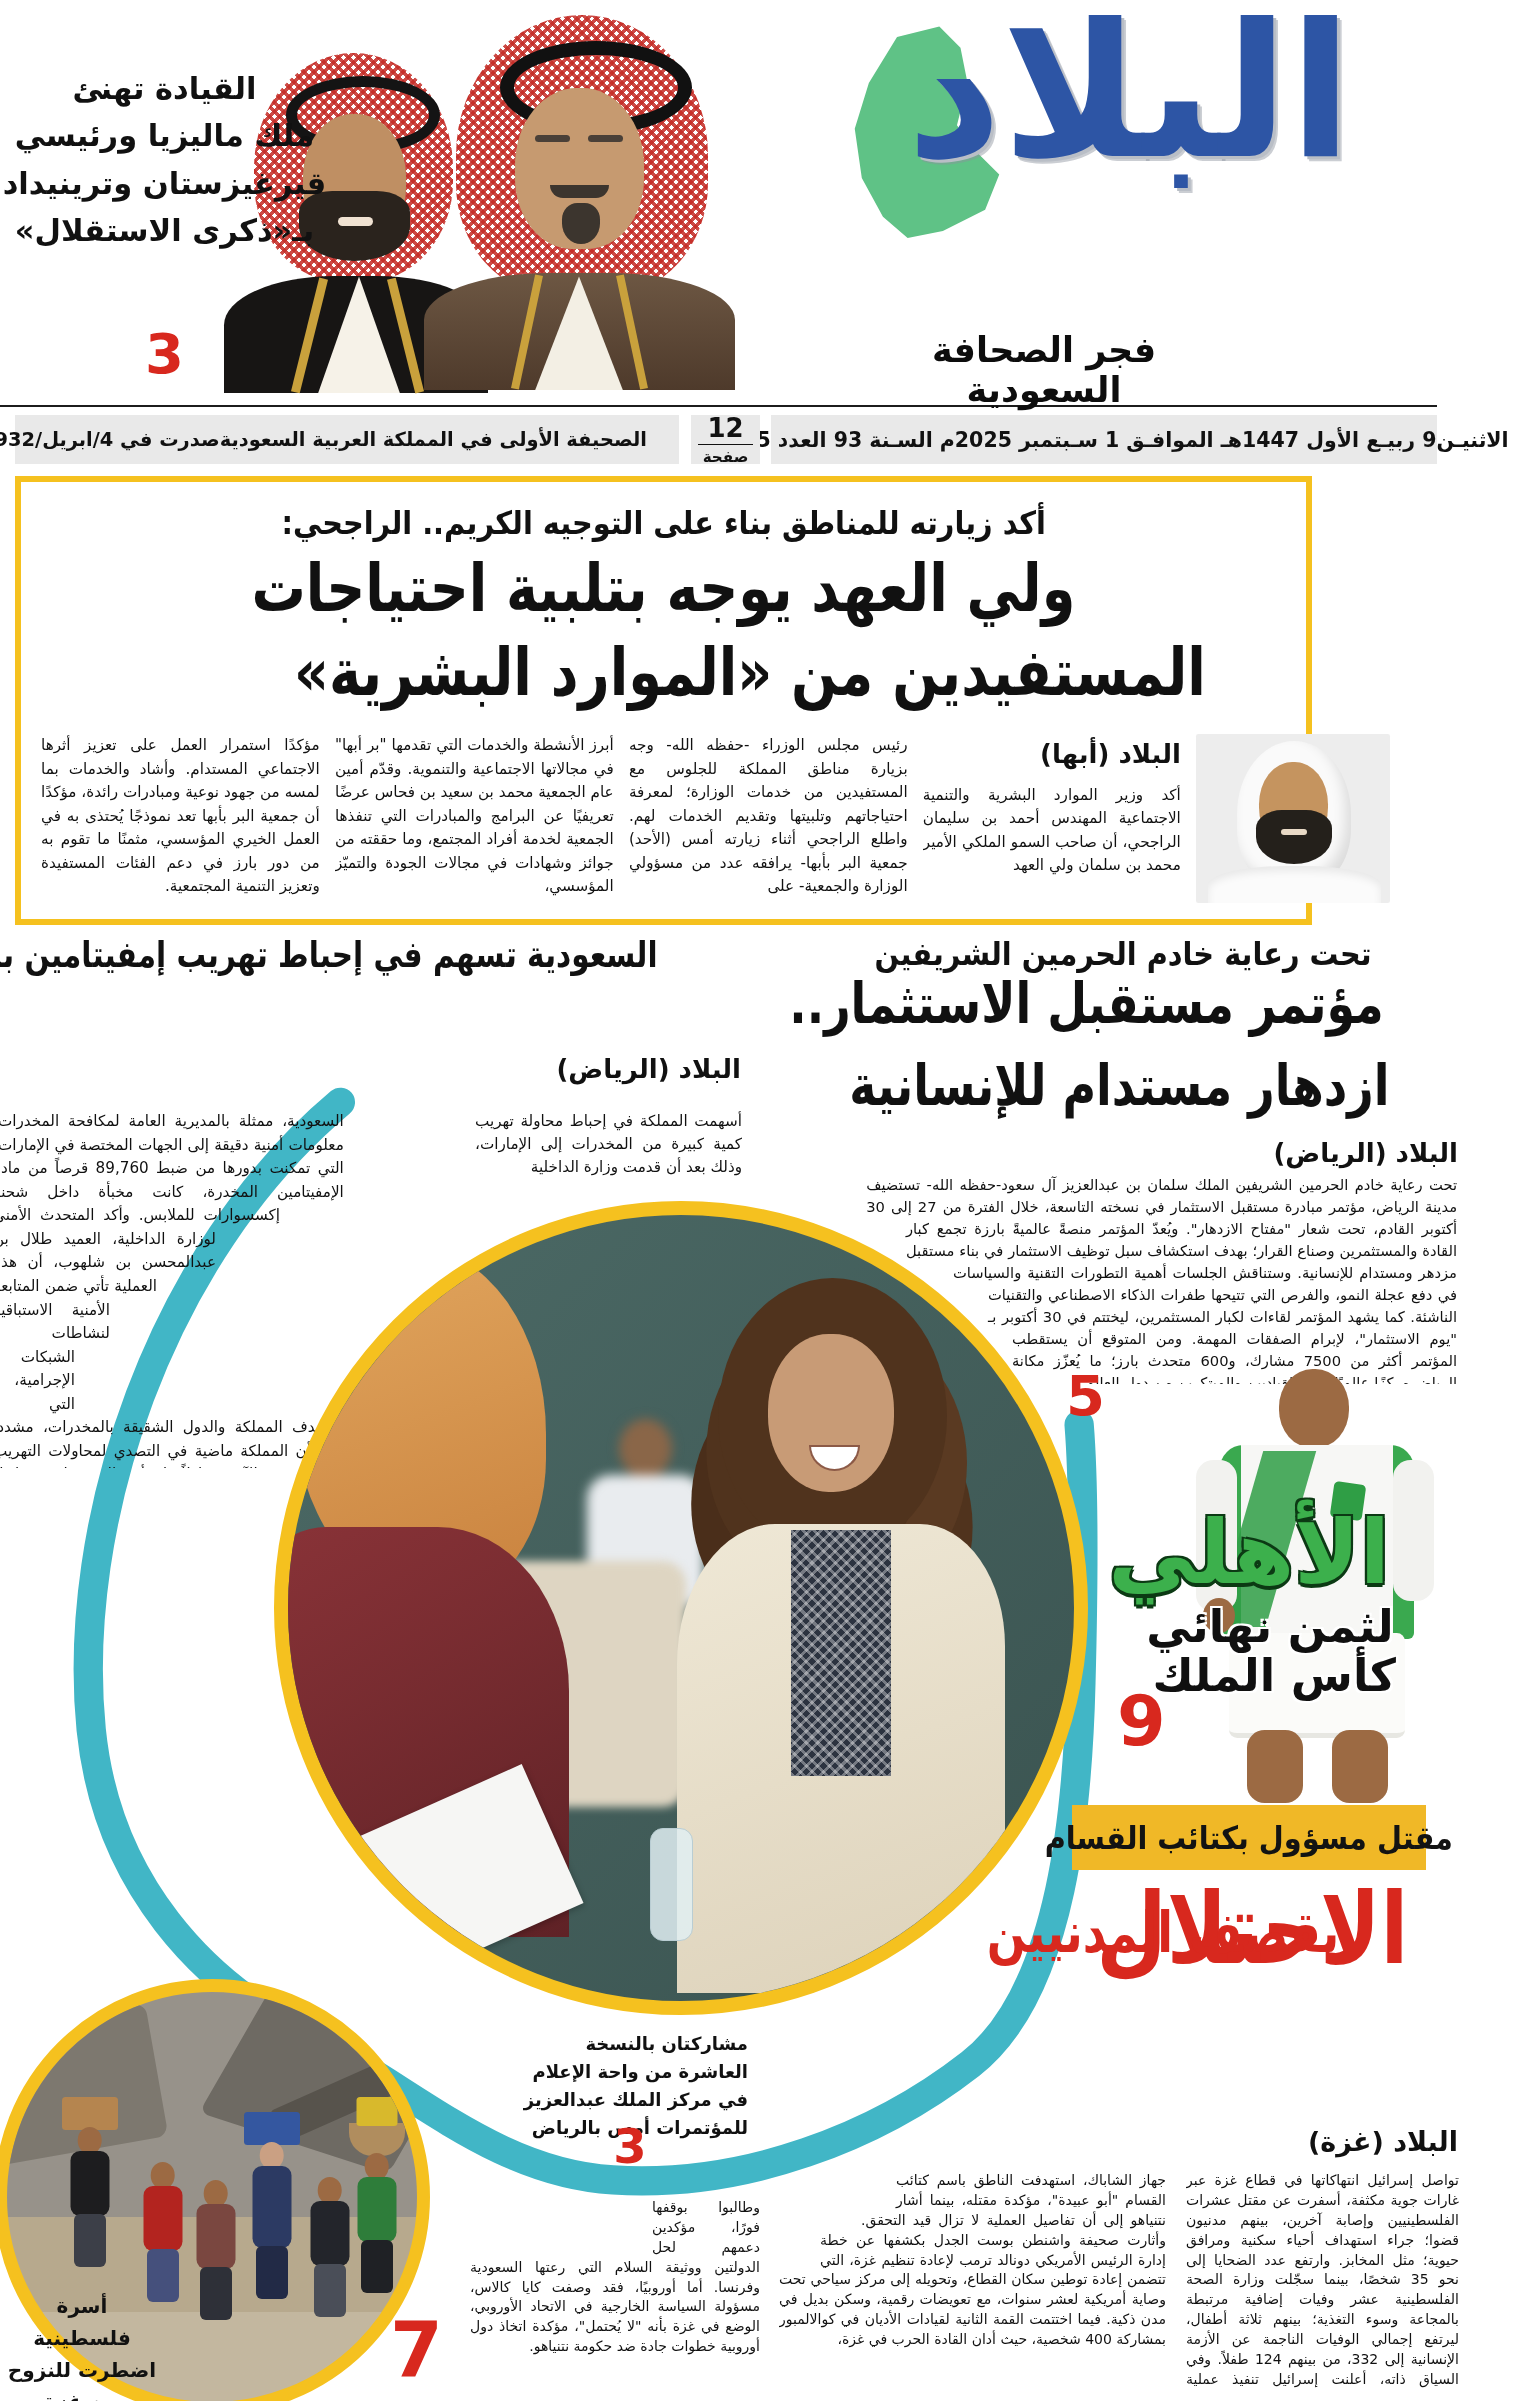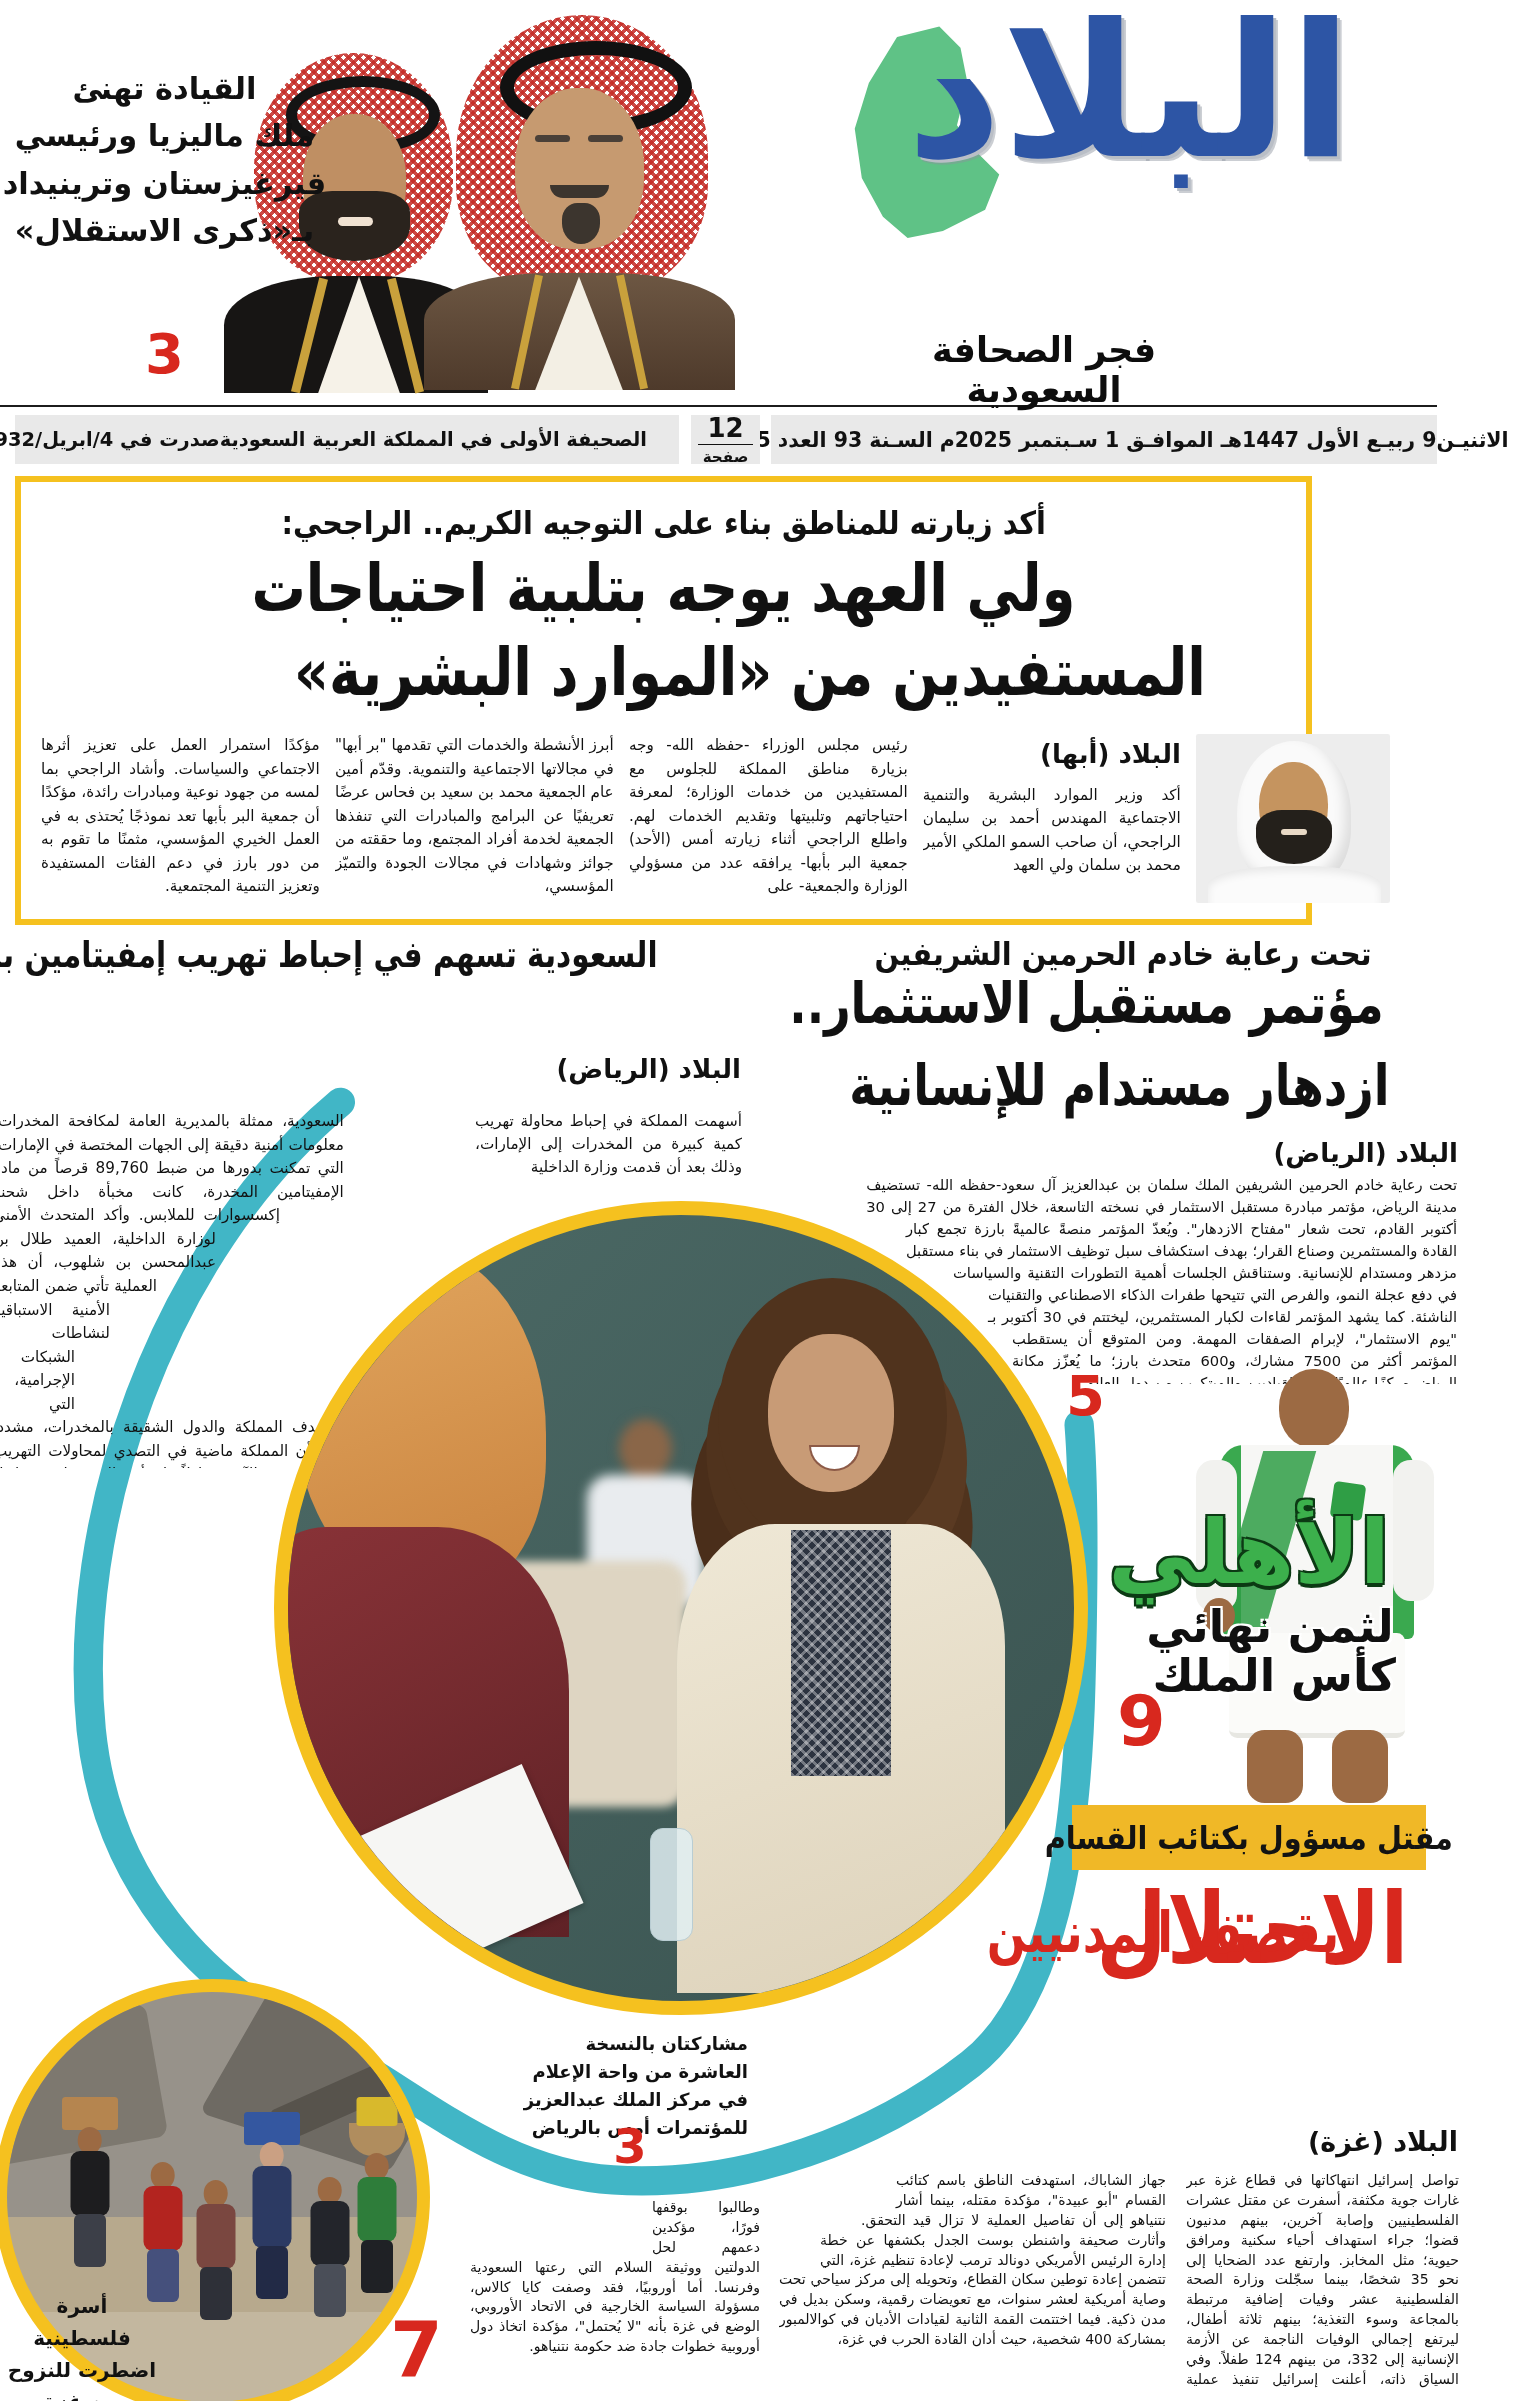--- a/index.html
+++ b/index.html
@@ -245,21 +245,21 @@
         <div class="m-beard"></div>
         <div class="m-mouth"></div>
         <div class="m-body"></div>
       </div>
       <div class="lead-col lc1">
         <div class="lead-dateline">البلاد (أبها)</div>
         <span>أكد وزير الموارد البشرية والتنمية الاجتماعية المهندس أحمد بن سليمان الراجحي، أن صاحب السمو الملكي الأمير محمد بن سلمان ولي العهد</span>
       </div>
       <div class="lead-col lc">رئيس مجلس الوزراء -حفظه الله- وجه بزيارة مناطق المملكة للجلوس مع المستفيدين من خدمات الوزارة؛ لمعرفة احتياجاتهم وتلبيتها وتقديم الخدمات لهم. واطلع الراجحي أثناء زيارته أمس (الأحد) جمعية البر بأبها- يرافقه عدد من مسؤولي الوزارة والجمعية- على</div>
       <div class="lead-col lc">أبرز الأنشطة والخدمات التي تقدمها "بر أبها" في مجالاتها الاجتماعية والتنموية. وقدّم أمين عام الجمعية محمد بن سعيد بن فحاس عرضًا تعريفيًا عن البرامج والمبادرات التي تنفذها الجمعية لخدمة أفراد المجتمع، وما حققته من جوائز وشهادات في مجالات الجودة والتميّز المؤسسي،</div>
-      <div class="lead-col lc">مؤكدًا استمرار العمل على تعزيز أثرها الاجتماعي والسياسات. وأشاد الراجحي بما لمسه من جهود نوعية ومبادرات رائدة، مؤكدًا أن جمعية البر بأبها تعد نموذجًا يُحتذى به في العمل الخيري المؤسسي، مثمنًا ما تقوم به من دور بارز في دعم الفئات المستفيدة وتعزيز التنمية المجتمعية.</div>
+      <div class="lead-col lc">مؤكدًا استمرار العمل على تعزيز أثرها الاجتماعي المستدام. وأشاد والخدمات بما لمسه من جهود نوعية ومبادرات رائدة، مؤكدًا أن جمعية البر بأبها تعد نموذجًا يُحتذى به في العمل الخيري المؤسسي، مثمنًا ما تقوم به من دور بارز في دعم الفئات المستفيدة وتعزيز التنمية المجتمعية.</div>
     </div>
   </div>
 
   <div class="abs drugs-h"><span class="condense">السعودية تسهم في إحباط تهريب إمفيتامين بالإمارات</span></div>
   <div class="abs drugs-dateline">البلاد (الرياض)</div>
   <div class="abs drugs-c1">أسهمت المملكة في إحباط محاولة تهريب كمية كبيرة من المخدرات إلى الإمارات، وذلك بعد أن قدمت وزارة الداخلية</div>
   <div class="abs drugs-c2">
     <span class="sp" style="width:1.2px;height:100px;"></span>
     <span class="sp" style="width:65px;height:34px;"></span>
     <span class="sp" style="width:129px;height:34px;"></span>

